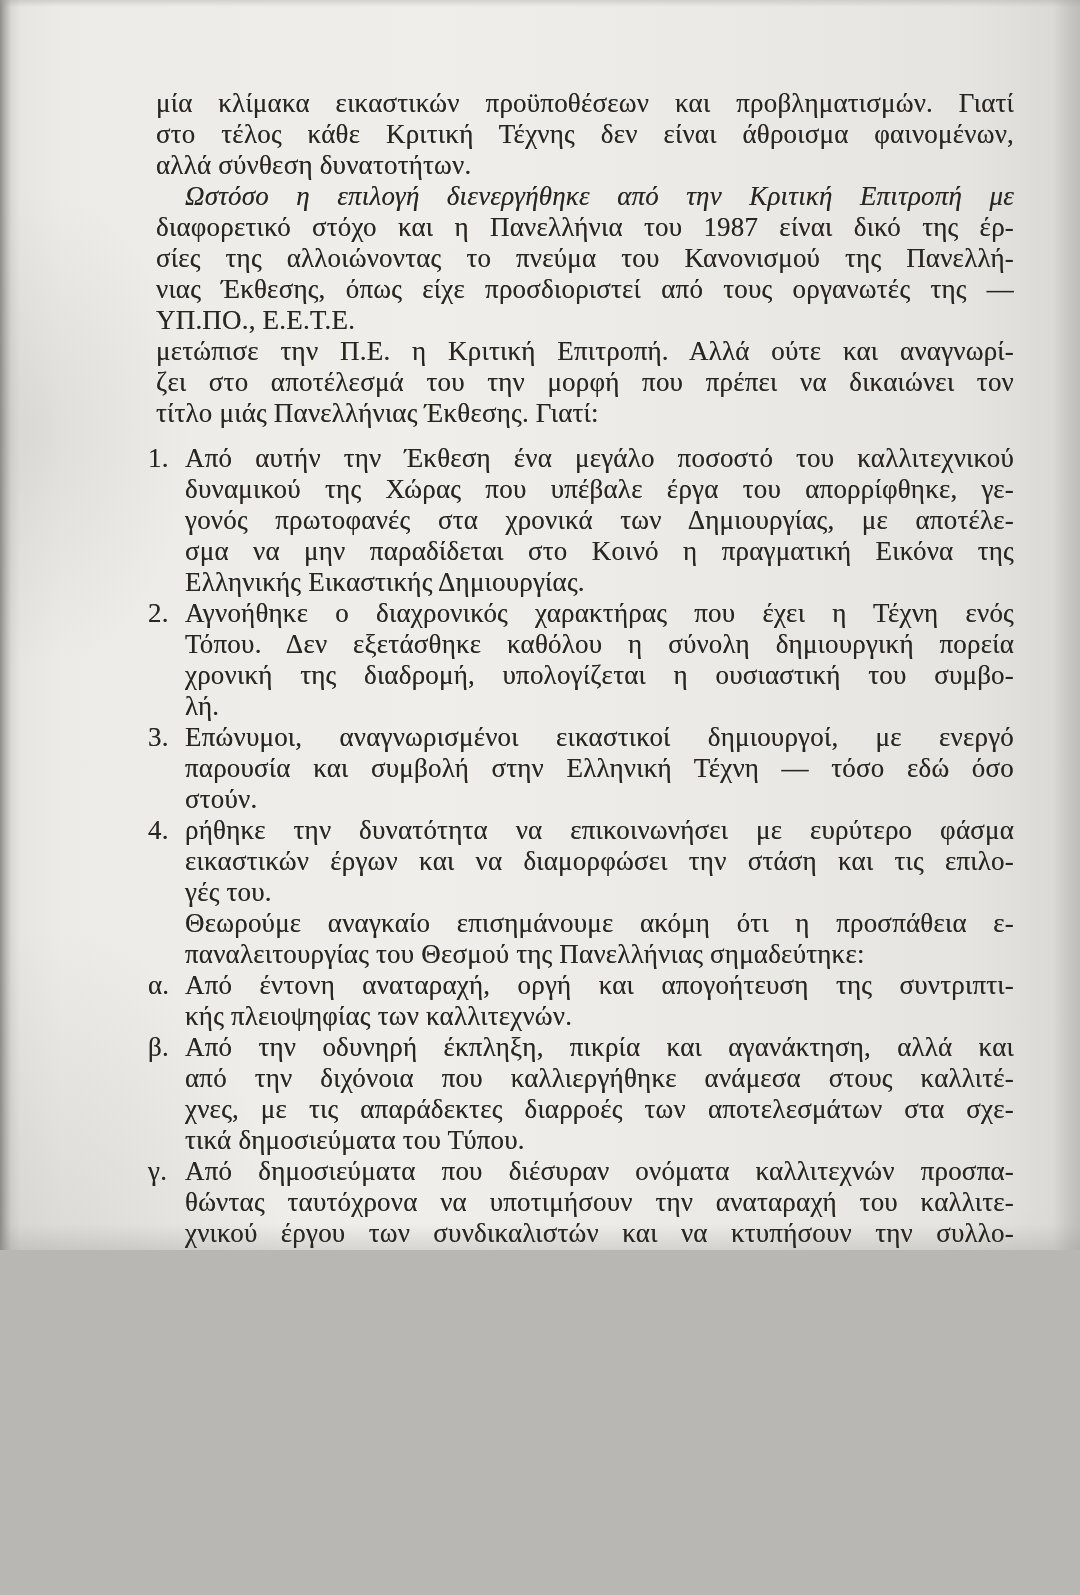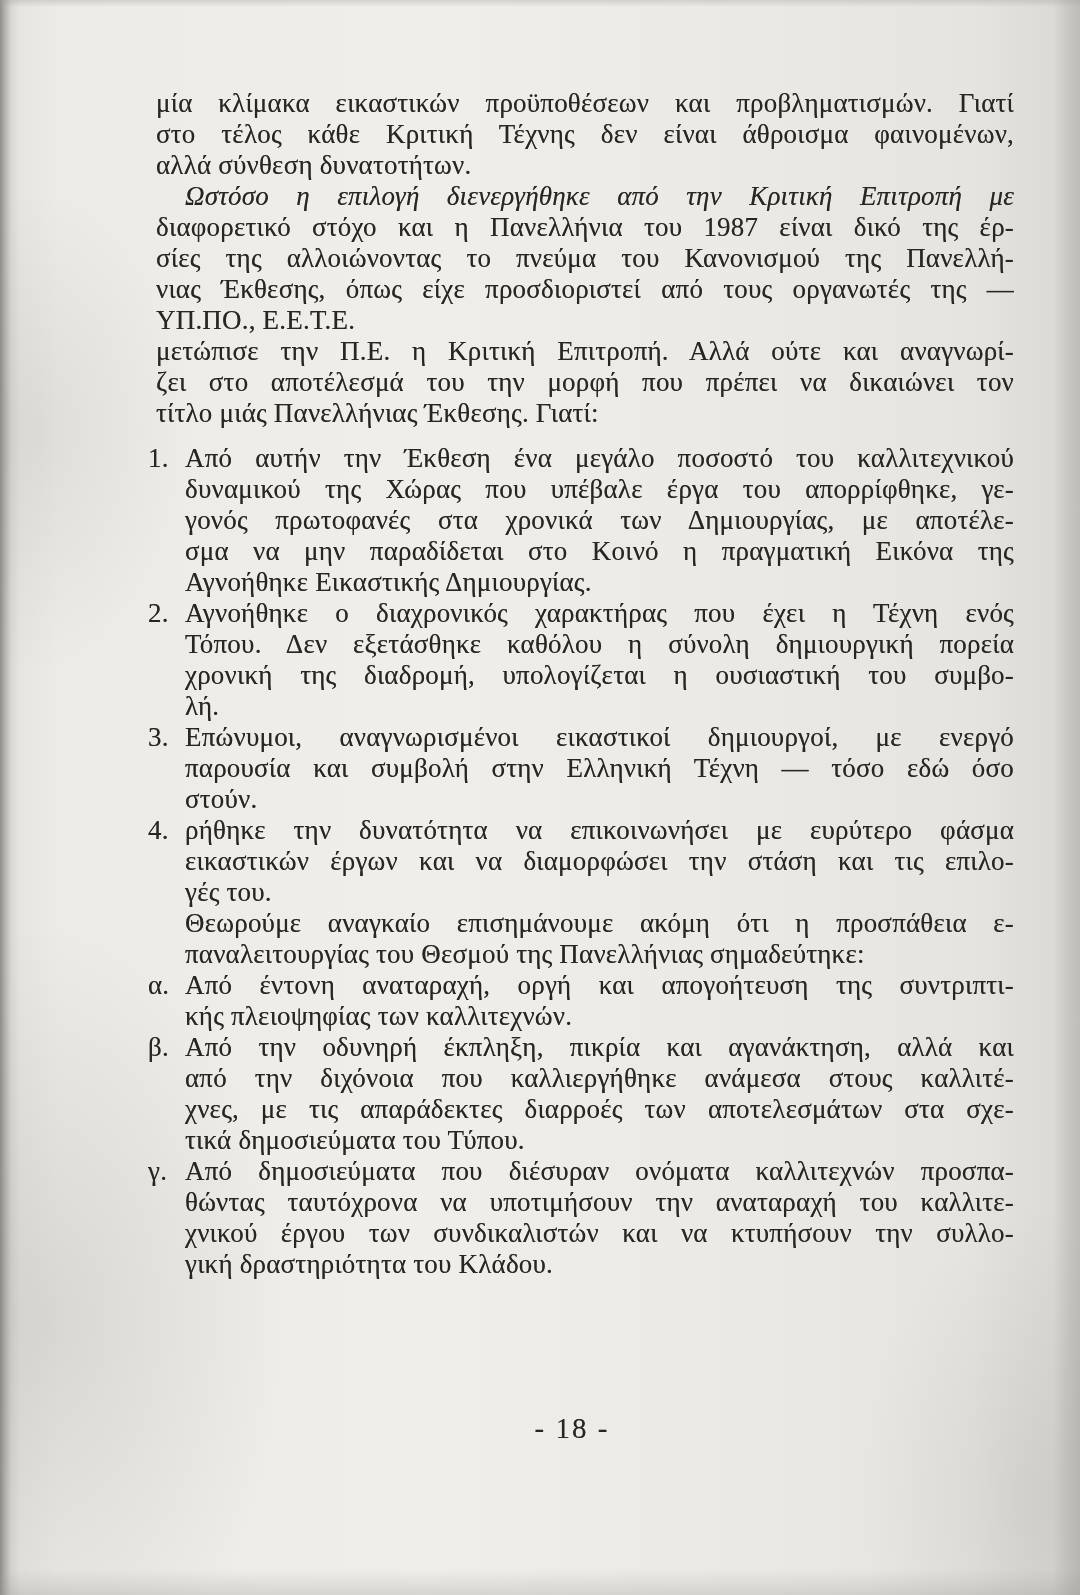--- a/index.html
+++ b/index.html
@@ -1,18 +1,18 @@
 <!DOCTYPE html>
 <html lang="el"><head>
 <meta charset="utf-8">
 <style>
   html,body{margin:0;padding:0;background:#b9b7b3;}
   .sheet{
     position:relative;
-    width:1080px;height:1595px;
+    width:1080px;height:1250px;
     margin:0 auto;
     overflow:hidden;
     background:
       linear-gradient(180deg, rgba(160,158,153,.35) 0px, rgba(160,158,153,0) 7px),
       linear-gradient(0deg, rgba(150,148,143,.28) 0px, rgba(150,148,143,0) 26px),
       radial-gradient(ellipse 340px 560px at 50px 1320px, rgba(110,108,102,.16), rgba(110,108,102,0) 70%),
       radial-gradient(ellipse 220px 340px at 36px 430px, rgba(120,118,112,.12), rgba(120,118,112,0) 70%),
       radial-gradient(ellipse 260px 420px at 1040px 1500px, rgba(120,118,112,.14), rgba(120,118,112,0) 70%),
       linear-gradient(90deg,
         #8f8e8b 0px, #b5b3af 5px, #d9d7d3 11px, #e7e5e1 20px,
@@ -75,21 +75,21 @@
         <div class="line">μετώπισε την Π.Ε. η Κριτική Επιτροπή. Αλλά ούτε και αναγνωρί-</div>
         <div class="line">ζει στο αποτέλεσμά του την μορφή που πρέπει να δικαιώνει τον</div>
         <div class="line final">τίτλο μιάς Πανελλήνιας Έκθεσης. Γιατί:</div>
       </div>
       <div class="block hang gap-before">
         <span class="marker">1.</span>
         <div class="line">Από αυτήν την Έκθεση ένα μεγάλο ποσοστό του καλλιτεχνικού</div>
         <div class="line">δυναμικού της Χώρας που υπέβαλε έργα του απορρίφθηκε, γε-</div>
         <div class="line">γονός πρωτοφανές στα χρονικά των Δημιουργίας, με αποτέλε-</div>
         <div class="line">σμα να μην παραδίδεται στο Κοινό η πραγματική Εικόνα της</div>
-        <div class="line final">Αγνοήθηκε Εικαστικής Δημιουργίας.</div>
+        <div class="line final">Ελληνικής Εικαστικής Δημιουργίας.</div>
       </div>
       <div class="block hang">
         <span class="marker">2.</span>
         <div class="line">Αγνοήθηκε ο διαχρονικός χαρακτήρας που έχει η Τέχνη ενός</div>
         <div class="line">Τόπου. Δεν εξετάσθηκε καθόλου η σύνολη δημιουργική πορεία</div>
         <div class="line">χρονική της διαδρομή, υπολογίζεται η ουσιαστική του συμβο-</div>
         <div class="line final">λή.</div>
       </div>
       <div class="block hang">
         <span class="marker">3.</span>

